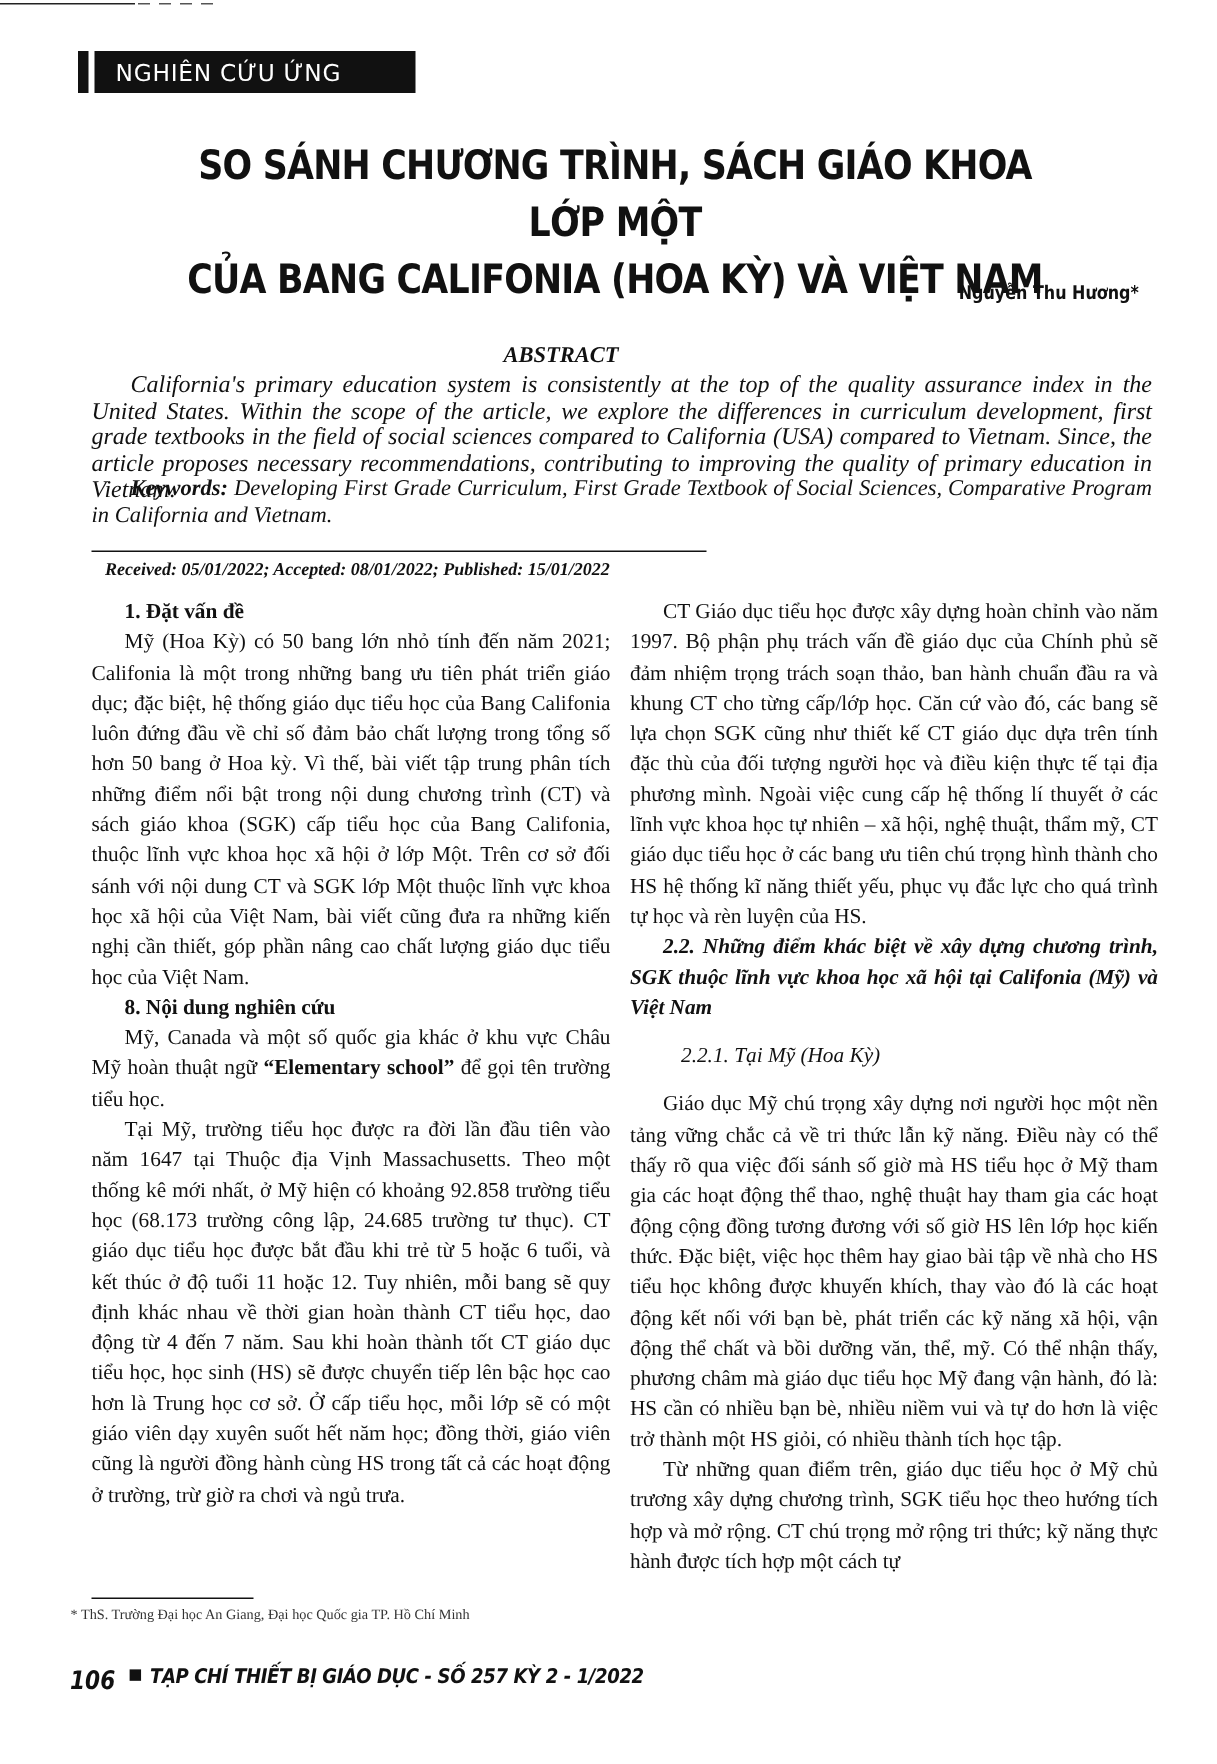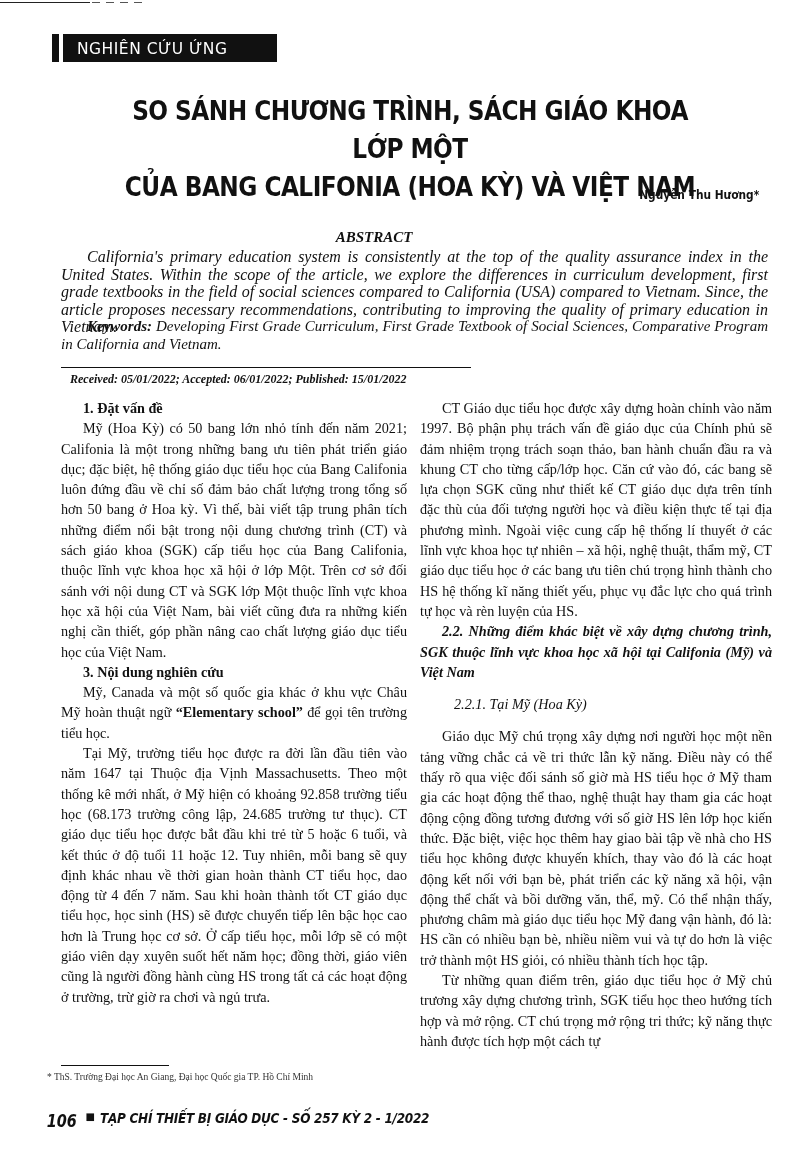--- a/index.html
+++ b/index.html
@@ -82,26 +82,26 @@
   <div>CỦA BANG CALIFONIA (HOA KỲ) VÀ VIỆT NAM</div>
 </div>
 
 <div class="author">Nguyễn Thu Hương*</div>
 
 <div class="abstract-heading">ABSTRACT</div>
 <div class="abstract-body">California's primary education system is consistently at the top of the quality assurance index in the United States. Within the scope of the article, we explore the differences in curriculum development, first grade textbooks in the field of social sciences compared to California (USA) compared to Vietnam. Since, the article proposes necessary recommendations, contributing to improving the quality of primary education in Vietnam.</div>
 <div class="keywords"><b>Keywords:</b><span> Developing First Grade Curriculum, First Grade Textbook of Social Sciences, Comparative Program in California and Vietnam.</span></div>
 
 <div class="dates-rule"></div>
-<div class="dates">Received: 05/01/2022; Accepted: 06/01/2022; Published: 15/01/2022</div>
+<div class="dates">Received: 05/01/2022; Accepted: 08/01/2022; Published: 15/01/2022</div>
 
 <div class="col col-left">
   <div class="h1">1. Đặt vấn đề</div>
   <p>Mỹ (Hoa Kỳ) có 50 bang lớn nhỏ tính đến năm 2021; Califonia là một trong những bang ưu tiên phát triển giáo dục; đặc biệt, hệ thống giáo dục tiểu học của Bang Califonia luôn đứng đầu về chỉ số đảm bảo chất lượng trong tổng số hơn 50 bang ở Hoa kỳ. Vì thế, bài viết tập trung phân tích những điểm nổi bật trong nội dung chương trình (CT) và sách giáo khoa (SGK) cấp tiểu học của Bang Califonia, thuộc lĩnh vực khoa học xã hội ở lớp Một. Trên cơ sở đối sánh với nội dung CT và SGK lớp Một thuộc lĩnh vực khoa học xã hội của Việt Nam, bài viết cũng đưa ra những kiến nghị cần thiết, góp phần nâng cao chất lượng giáo dục tiểu học của Việt Nam.</p>
-  <div class="h1">3. Nội dung nghiên  cứu</div>
+  <div class="h1">8. Nội dung nghiên  cứu</div>
   <p><span>Mỹ, Canada và một số quốc gia khác ở khu vực Châu Mỹ hoàn thuật ngữ </span><b>“Elementary school”</b><span> để gọi tên trường tiểu học.</span></p>
   <p>Tại Mỹ, trường tiểu học được ra đời lần đầu tiên vào năm 1647 tại Thuộc địa Vịnh Massachusetts. Theo một thống kê mới nhất, ở Mỹ hiện có khoảng 92.858 trường tiểu học (68.173 trường công lập, 24.685 trường tư thục). CT giáo dục tiểu học được bắt đầu khi trẻ từ 5 hoặc 6 tuổi, và kết thúc ở độ tuổi 11 hoặc 12. Tuy nhiên, mỗi bang sẽ quy định khác nhau về thời gian hoàn thành CT tiểu học, dao động từ 4 đến 7 năm. Sau khi hoàn thành tốt CT giáo dục tiểu học, học sinh (HS) sẽ được chuyển tiếp lên bậc học cao hơn là Trung học cơ sở. Ở cấp tiểu học, mỗi lớp sẽ có một giáo viên dạy xuyên suốt hết năm học; đồng thời, giáo viên cũng là người đồng hành cùng HS trong tất cả các hoạt động ở trường, trừ giờ ra chơi và ngủ trưa.</p>
 </div>
 
 <div class="col col-right">
   <p>CT Giáo dục tiểu học được xây dựng hoàn chỉnh vào năm 1997. Bộ phận phụ trách vấn đề giáo dục của Chính phủ sẽ đảm nhiệm trọng trách soạn thảo, ban hành chuẩn đầu ra và khung CT cho từng cấp/lớp học. Căn cứ vào đó, các bang sẽ lựa chọn SGK cũng như thiết kế CT giáo dục dựa trên tính đặc thù của đối tượng người học và điều kiện thực tế tại địa phương mình. Ngoài việc cung cấp hệ thống lí thuyết ở các lĩnh vực khoa học tự nhiên – xã hội, nghệ thuật, thẩm mỹ, CT giáo dục tiểu học ở các bang ưu tiên chú trọng hình thành cho HS hệ thống kĩ năng thiết yếu, phục vụ đắc lực cho quá trình tự học và rèn luyện của HS.</p>
   <div class="h2r">2.2. Những điểm khác biệt về xây dựng chương trình, SGK thuộc lĩnh vực khoa học xã hội tại Califonia (Mỹ) và Việt Nam</div>
   <div class="h3">2.2.1. Tại Mỹ (Hoa Kỳ)</div>
   <p>Giáo dục Mỹ chú trọng xây dựng nơi người học một nền tảng vững chắc cả về tri thức lẫn kỹ năng. Điều này có thể thấy rõ qua việc đối sánh số giờ mà HS tiểu học ở Mỹ tham gia các hoạt động thể thao, nghệ thuật hay tham gia các hoạt động cộng đồng tương đương với số giờ HS lên lớp học kiến thức. Đặc biệt, việc học thêm hay giao bài tập về nhà cho HS tiểu học không được khuyến khích, thay vào đó là các hoạt động kết nối với bạn bè, phát triển các kỹ năng xã hội, vận động thể chất và bồi dưỡng văn, thể, mỹ. Có thể nhận thấy, phương châm mà giáo dục tiểu học Mỹ đang vận hành, đó là: HS cần có nhiều bạn bè, nhiều niềm vui và tự do hơn là việc trở thành một HS giỏi, có nhiều thành tích học tập.</p>
   <p>Từ những quan điểm trên, giáo dục tiểu học ở Mỹ chủ trương xây dựng chương trình, SGK tiểu học theo hướng tích hợp và mở rộng. CT chú trọng mở rộng tri thức; kỹ năng thực hành được tích hợp một cách tự</p>

